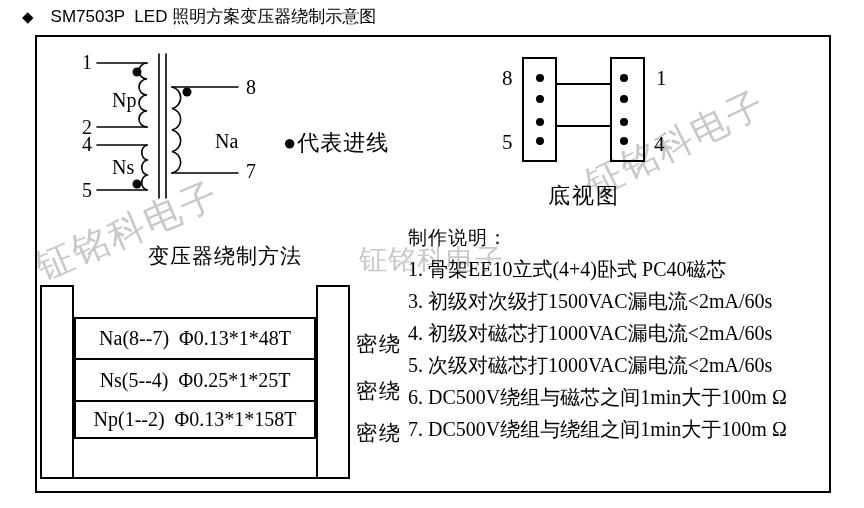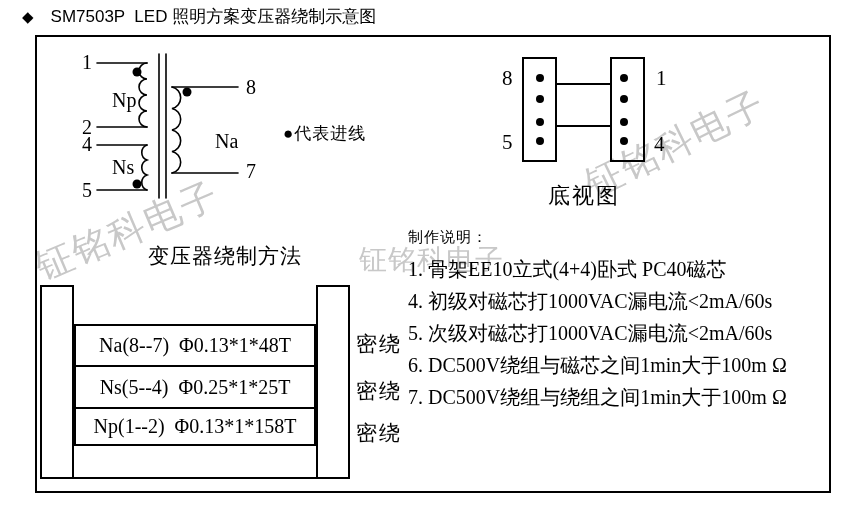--- a/index.html
+++ b/index.html
@@ -22,42 +22,42 @@
     display:flex; align-items:center;
     font-family:"Liberation Sans", sans-serif; font-size:17px; white-space:pre;
   }
   .doc-title .bullet { font-size:15px; margin-right:17px; }
   .frame {
     position:absolute; left:35px; top:35px; width:792px; height:454px;
     border:2px solid #000; z-index:1;
   }
   
   .schematic { position:absolute; left:70px; top:45px; z-index:2; }
-  .legend { position:absolute; left:283px; top:122px; font-size:17px; z-index:2; letter-spacing:1px; }
+  .legend { position:absolute; left:283px; top:128px; font-size:22px; z-index:2; letter-spacing:1px; }
   
   .bv-rect { position:absolute; width:31px; height:101px; border:2px solid #000; z-index:2; }
   .bv-dot  { position:absolute; width:8px; height:8px; border-radius:50%; background:#000; z-index:3; }
   .bv-line { position:absolute; height:2px; background:#000; z-index:2; }
   .bv-pin  { position:absolute; font-size:21px; z-index:2; }
   .bv-caption { position:absolute; left:548px; top:181px; font-size:22px; letter-spacing:2px; z-index:2; }
   
   .wt-title { position:absolute; left:148px; top:242px; font-size:21px; letter-spacing:1px; z-index:2; }
   .bob-wall { position:absolute; width:30px; height:190px; border:2px solid #000; z-index:2; }
   .bob-bottom { position:absolute; left:40px; top:477px; width:310px; height:2px; background:#000; z-index:2; }
   .wt-rows { position:absolute; left:74px; top:317px; z-index:2; }
   .wt-row {
     width:238px; border:2px solid #000; margin-top:-2px;
     display:flex; align-items:center; justify-content:center;
     font-size:20px; white-space:pre;
   }
-  .wt-row:first-child { margin-top:7px; }
+  .wt-row:first-child { margin-top:0; }
   .wt-note { position:absolute; left:356px; font-size:21px; letter-spacing:2px; z-index:2;text-align:right; }
   
   .inst { position:absolute; left:408px; top:221px; width:418px; z-index:2; }
-  .inst-title { font-size:15px; line-height:33px; letter-spacing:1px; }
+  .inst-title { font-size:19px; line-height:33px; letter-spacing:1px; }
   .inst-item { height:31.9px; display:flex; align-items:center; font-size:20px; white-space:pre; }
 </style>
 </head>
 <body>
 
 <div class="canvas">
 
   <div class="wm wm-left">钲铭科电子</div>
   <div class="wm wm-topright">钲铭科电子</div>
   <div class="wm wm-center">钲铭科电子</div>
@@ -130,19 +130,20 @@
     <div class="wt-row" style="height:40px;">Ns(5--4)  Φ0.25*1*25T</div>
     <div class="wt-row" style="height:35px;">Np(1--2)  Φ0.13*1*158T</div>
   </div>
   <div class="wt-note" style="top:330px;">密绕</div>
   <div class="wt-note" style="top:377px;">密绕</div>
   <div class="wt-note" style="top:419px;">密绕</div>
 
   <div class="inst">
     <div class="inst-title">制作说明：</div>
     <div class="inst-item">1. 骨架EE10立式(4+4)卧式 PC40磁芯</div>
+    <div class="inst-item">3. 初级对次级打1500VAC漏电流&lt;2mA/60s</div>
     <div class="inst-item">4. 初级对磁芯打1000VAC漏电流&lt;2mA/60s</div>
     <div class="inst-item">5. 次级对磁芯打1000VAC漏电流&lt;2mA/60s</div>
     <div class="inst-item">6. DC500V绕组与磁芯之间1min大于100m Ω</div>
     <div class="inst-item">7. DC500V绕组与绕组之间1min大于100m Ω</div>
   </div>
 
 </div>
 
 </body></html>

